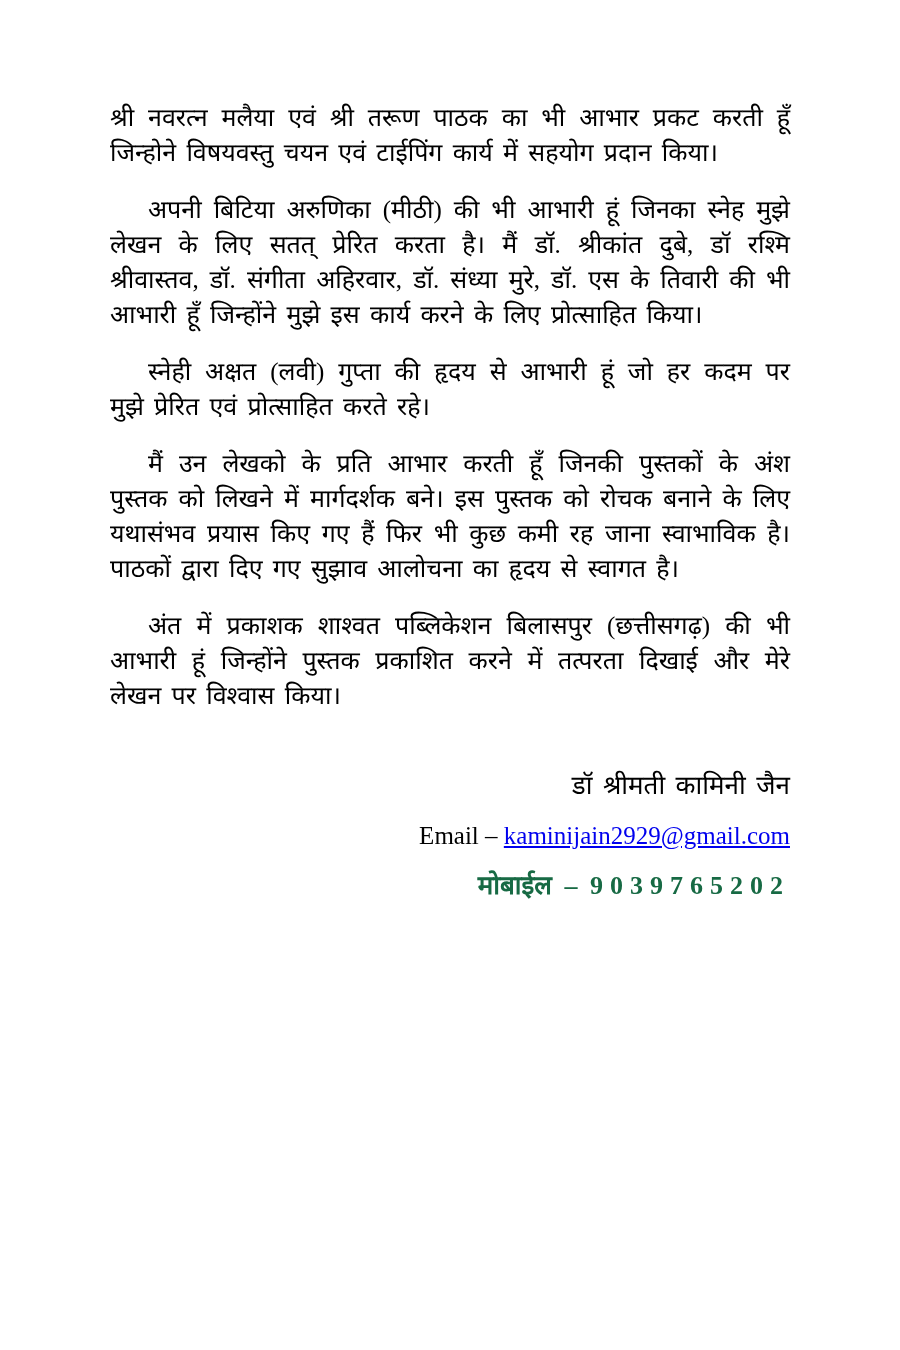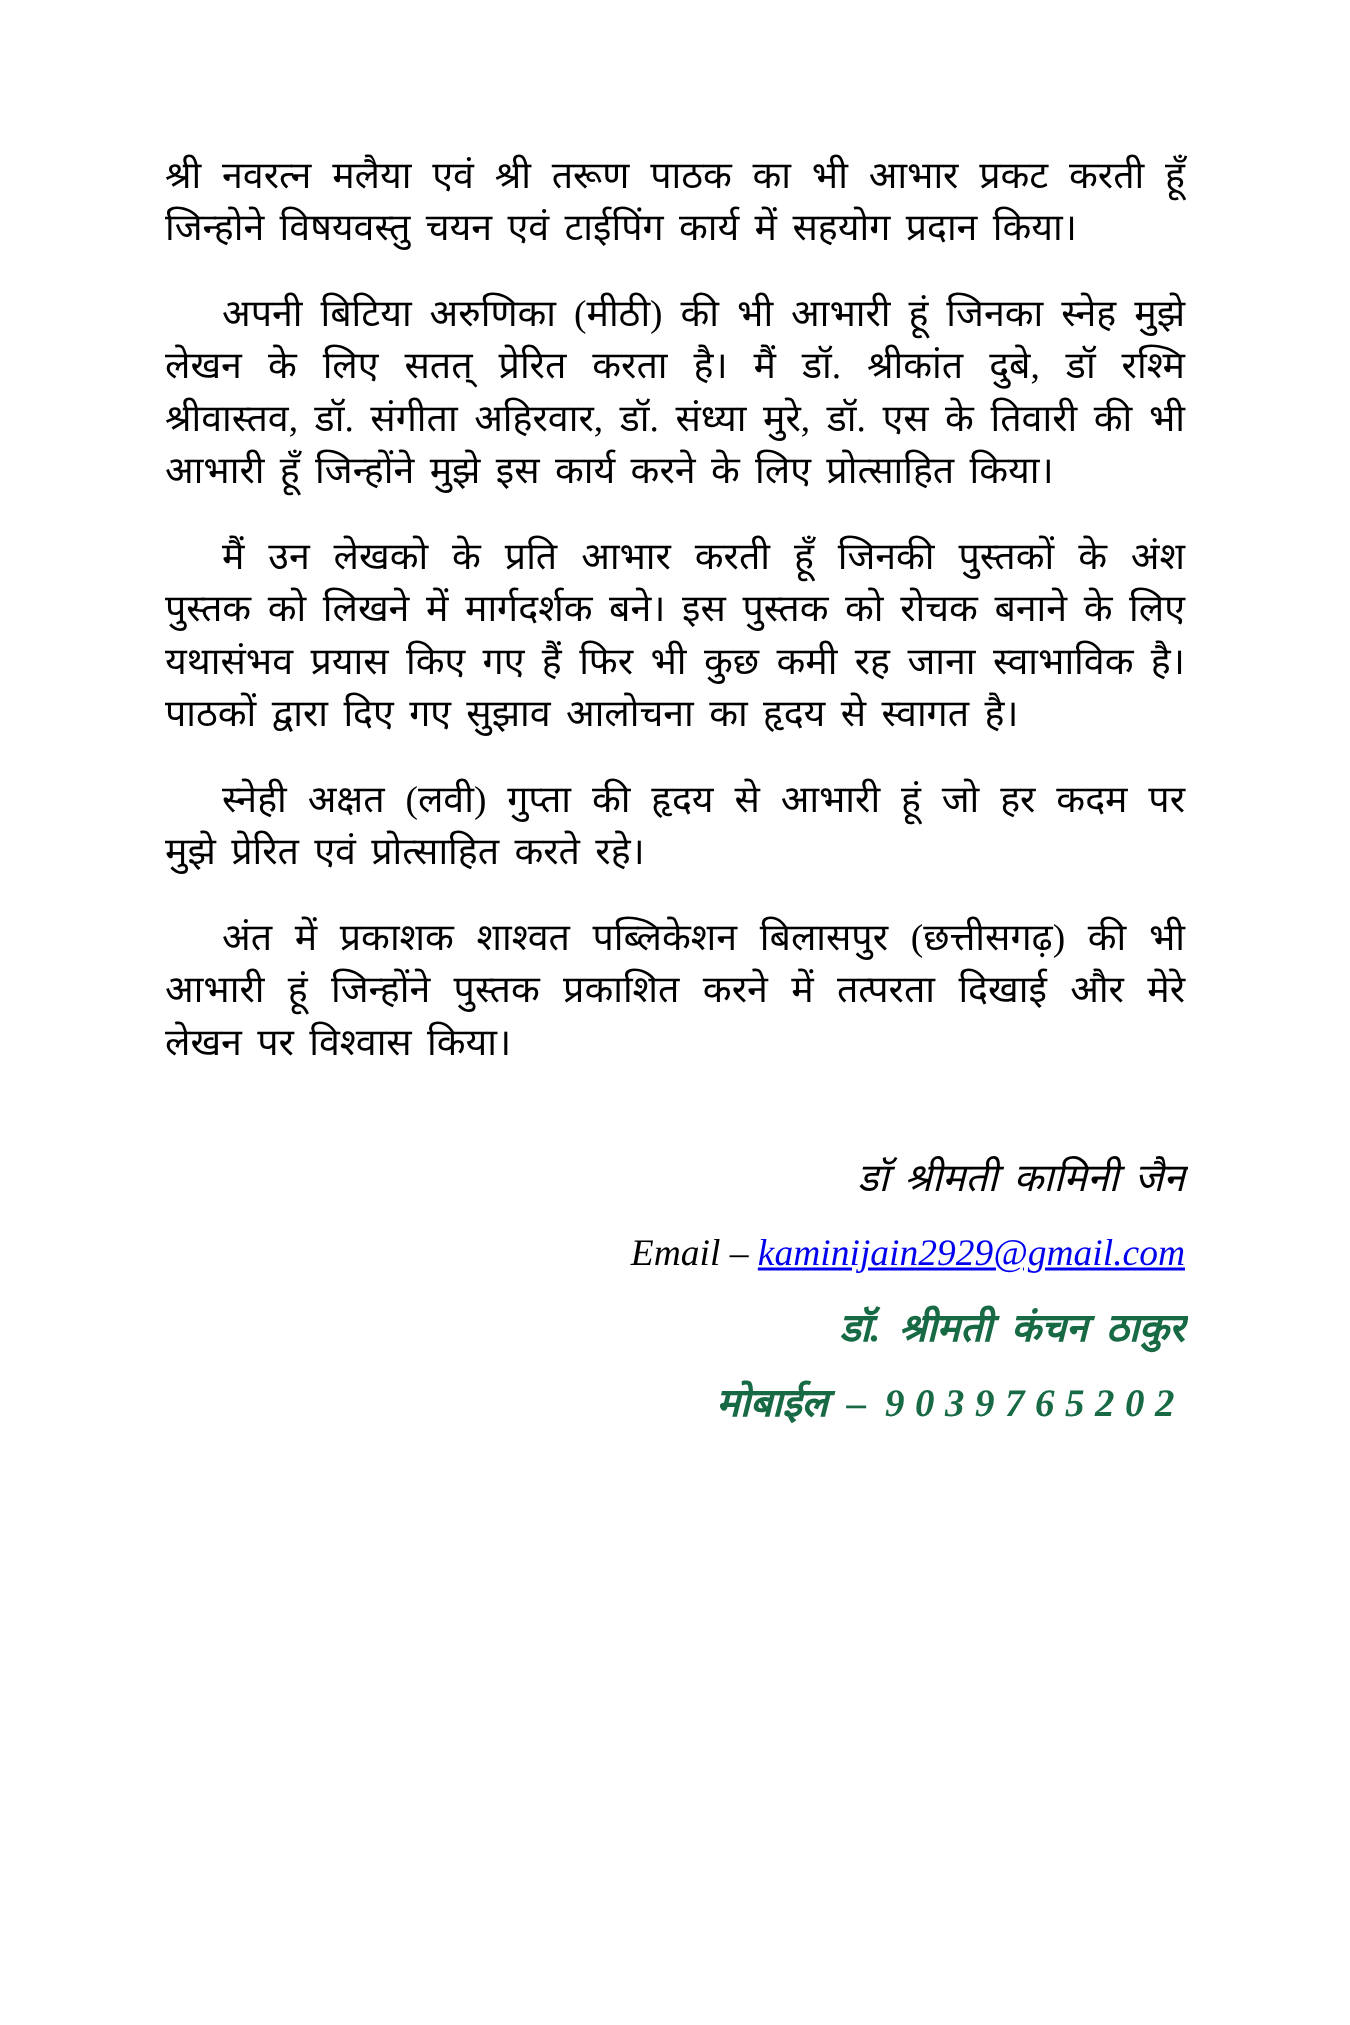--- a/index.html
+++ b/index.html
@@ -35,21 +35,20 @@
     text-indent: 0;
   }
   .signature {
     margin-top: 56px;
     text-align: right;
   }
   .sig-line {
     margin: 0 0 17px 0;
     font-size: 26px;
     line-height: 33px;
-    font-style: italic;
   }
   .sig-line.devanagari-name {
     word-spacing: 4px;
   }
   .sig-line.english {
     font-family: "Liberation Serif", "DejaVu Serif", serif;
     font-size: 25px;
   }
   .email-link {
     color: #0000EE;
@@ -68,33 +67,32 @@
 </head>
 <body>
 
 <div class="page">
   <div class="content">
 
     <p class="body-para no-indent">श्री नवरत्न मलैया एवं श्री तरूण पाठक का भी आभार प्रकट करती हूँ जिन्होने विषयवस्तु चयन एवं टाईपिंग कार्य में सहयोग प्रदान किया।</p>
 
     <p class="body-para">अपनी बिटिया अरुणिका (मीठी) की भी आभारी हूं जिनका स्नेह मुझे लेखन के लिए सतत् प्रेरित करता है। मैं डॉ. श्रीकांत दुबे, डॉ रश्मि श्रीवास्तव, डॉ. संगीता अहिरवार, डॉ. संध्या मुरे, डॉ. एस के तिवारी की भी आभारी हूँ जिन्होंने मुझे इस कार्य करने के लिए प्रोत्साहित किया।</p>
 
+    <p class="body-para">स्नेही अक्षत (लवी) गुप्ता की हृदय से आभारी हूं जो हर कदम पर मुझे प्रेरित एवं प्रोत्साहित करते रहे।</p>
+
     <p class="body-para">मैं उन लेखको के प्रति आभार करती हूँ जिनकी पुस्तकों के अंश पुस्तक को लिखने में मार्गदर्शक बने। इस पुस्तक को रोचक बनाने के लिए यथासंभव प्रयास किए गए हैं फिर भी कुछ कमी रह जाना स्वाभाविक है। पाठकों द्वारा दिए गए सुझाव आलोचना का हृदय से स्वागत है।</p>
-
-    <p class="body-para">स्नेही अक्षत (लवी) गुप्ता की हृदय से आभारी हूं जो हर कदम पर मुझे प्रेरित एवं प्रोत्साहित करते रहे।</p>
 
     <p class="body-para">अंत में प्रकाशक शाश्वत पब्लिकेशन बिलासपुर (छत्तीसगढ़) की भी आभारी हूं जिन्होंने पुस्तक प्रकाशित करने में तत्परता दिखाई और मेरे लेखन पर विश्वास किया।</p>
 
     <div class="signature">
 
       <p class="sig-line devanagari-name">डॉ श्रीमती कामिनी जैन</p>
 
       <p class="sig-line english"><span>Email – </span><a class="email-link">kaminijain2929@gmail.com</a></p>
 
 
 
-      <p class="sig-line green-bold devanagari-name">डॉ. श्रीमती कंचन ठाकुर</p>
 
       <p class="sig-line green-bold"><span>मोबाईल – </span><span class="green-number">9039765202</span></p>
 
     </div>
   </div>
 </div>
 
 </body></html>

